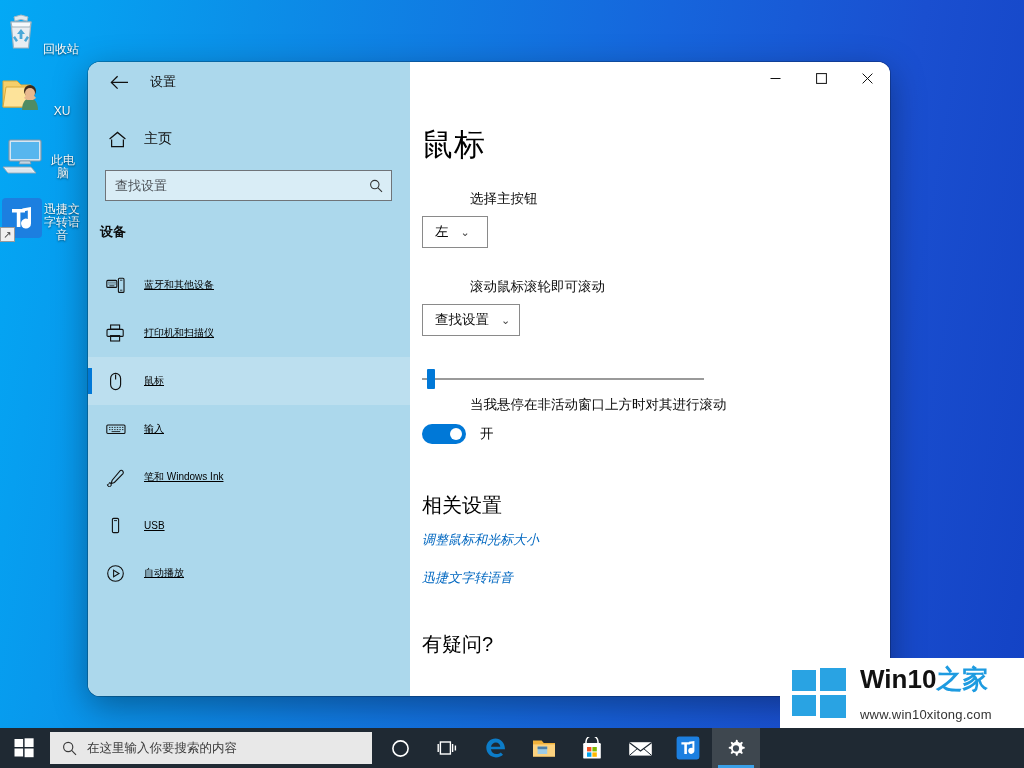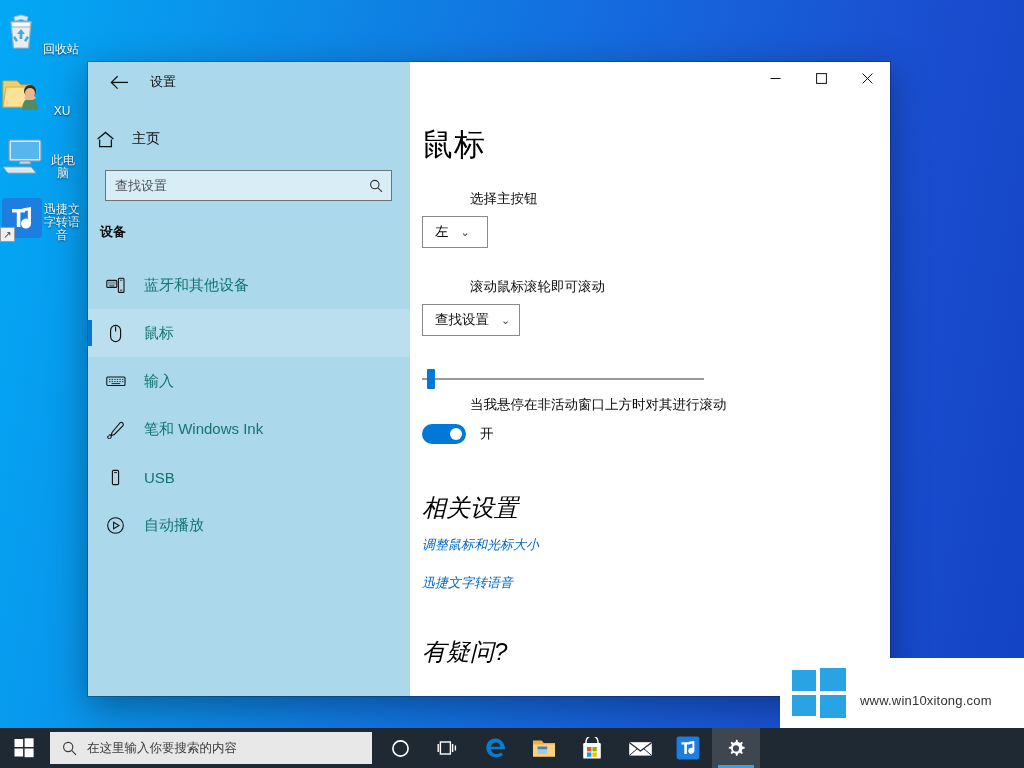--- a/index.html
+++ b/index.html
@@ -49,20 +49,21 @@
 
   
   #settings-window {
     position: absolute;
     left: 88px; top: 62px;
     width: 802px; height: 634px;
     background: #ffffff;
     box-shadow: 0 0 0 1px rgba(0,0,0,.22), 0 10px 34px rgba(0,0,0,.35);
     display: flex; flex-direction: column;
     overflow: hidden;
+    border-radius: 12px;
   }
   #win-body { display: flex; flex: 1; min-height: 0; }
 
   
   #nav-pane {
     width: 322px;
     background: #ACD8EC;
     display: flex; flex-direction: column;
     flex-shrink: 0;
     position: relative;
@@ -77,21 +78,21 @@
     display: flex; align-items: center; justify-content: center;
     cursor: pointer;
   }
   #nav-title {
     font-size: 13px; color: #101010;
     margin-left: 14px;
   }
   #home-row {
     display: flex; align-items: center;
     height: 38px;
-    padding-left: 8px;
+    padding-left: 20px;
     margin-top: 18px;
     cursor: pointer;
   }
   #home-row .hicon { width: 30px; display: flex; align-items: center; }
   #home-row .hlabel { font-size: 14px; color: #101010; margin-left: 6px; }
 
   #search-wrap {
     margin: 12px 18px 0 17px;
     height: 31px;
     background: rgba(255,255,255,.55);
@@ -121,21 +122,21 @@
   }
   .nav-item.selected { background: rgba(255,255,255,.20); }
   .nav-item.selected::before {
     content: ""; position: absolute; left: 0; top: 11px;
     width: 4px; height: 26px; background: #0078D7;
   }
   .nav-item .nicon {
     width: 30px; display: flex; align-items: center; justify-content: flex-start;
   }
   .nav-item .nlabel {
-    font-size: 15px; color: #0f766e; margin-left: 8px;
+    font-size: 10px; color: #000000; margin-left: 8px; text-decoration: underline;
   }
 
   
   #content-pane {
     flex: 1;
     background: #ffffff;
     display: flex; flex-direction: column;
     min-width: 0;
     position: relative;
   }
@@ -210,23 +211,22 @@
     flex-shrink: 0;
   }
   #toggle-knob {
     position: absolute; right: 4px; top: 4px;
     width: 12px; height: 12px; border-radius: 50%;
     background: #ffffff;
   }
   #toggle-label { font-size: 13.5px; color: #0b0b0b; margin-left: 14px; }
 
   .section-head {
-    font-size: 24px; color: #000; font-weight: normal;
+    font-size: 20px; color: #000; font-weight: normal;
     margin-bottom: 12px;
-    font-style: italic;
   }
   .link {
     display: block;
     font-size: 13px; color: #0067C0;
     text-decoration: none;
     margin-bottom: 20px;
     cursor: pointer;
     width: fit-content;
     font-style: italic;
   }
@@ -391,20 +391,30 @@
               <svg width="19" height="17" viewBox="0 0 19 17">
                 <rect x="0.8" y="3.4" width="10" height="7" rx="1" fill="none" stroke="#111" stroke-width="1.1"></rect>
                 <path d="M2.4 5.2h1.2M4.4 5.2h1.2M6.4 5.2h1.2M8.4 5.2h1.2M2.4 7h1.2M4.4 7h1.2M6.4 7h1.2M8.4 7h1.2M3.4 8.8h5" stroke="#111" stroke-width=".8"></path>
                 <rect x="12.4" y="1.2" width="5.6" height="14.2" rx="1" fill="none" stroke="#111" stroke-width="1.1"></rect>
                 <path d="M14 3.2h2.4M14 13.2h2.4" stroke="#111" stroke-width=".8"></path>
               </svg>
             </span>
             <span class="nlabel">蓝牙和其他设备</span>
           </div>
 
+          <div class="nav-item">
+            <span class="nicon">
+              <svg width="19" height="18" viewBox="0 0 19 18">
+                <rect x="4.6" y="1" width="9" height="4.2" fill="none" stroke="#111" stroke-width="1.1"></rect>
+                <rect x="1" y="5.4" width="16.2" height="7" rx="1" fill="none" stroke="#111" stroke-width="1.1"></rect>
+                <rect x="4.6" y="11.6" width="9" height="5.4" fill="none" stroke="#111" stroke-width="1.1"></rect>
+              </svg>
+            </span>
+            <span class="nlabel">打印机和扫描仪</span>
+          </div>
 
           <div class="nav-item selected">
             <span class="nicon">
               <svg width="19" height="19" viewBox="0 0 19 19">
                 <rect x="4.6" y="1.4" width="10" height="16.2" rx="5" fill="none" stroke="#111" stroke-width="1.15"></rect>
                 <path d="M9.6 2.4 V7.4" stroke="#111" stroke-width="1.15"></path>
               </svg>
             </span>
             <span class="nlabel">鼠标</span>
           </div>
@@ -523,20 +533,23 @@
   </div>
 
   <div id="watermark">
     <svg id="wm-logo" viewBox="0 0 58 52">
       <rect x="2" y="3" width="24" height="21" fill="#29A3E3"></rect>
       <rect x="30" y="1" width="26" height="23" fill="#29A3E3"></rect>
       <rect x="2" y="28" width="24" height="21" fill="#29A3E3"></rect>
       <rect x="30" y="28" width="26" height="23" fill="#29A3E3"></rect>
     </svg>
     <div id="wm-text">
+      <div id="wm-line1">
+        <span>Win10</span><span class="wm-cn">之家</span>
+      </div>
       <div id="wm-line2">www.win10xitong.com</div>
     </div>
   </div>
 
   <div id="taskbar">
 
     <div id="start-button">
       <svg width="20" height="20" viewBox="0 0 20 20">
         <rect x="0.5" y="1" width="8.6" height="8" fill="#ffffff"></rect>
         <rect x="10.6" y="0.3" width="9" height="8.7" fill="#ffffff"></rect>

